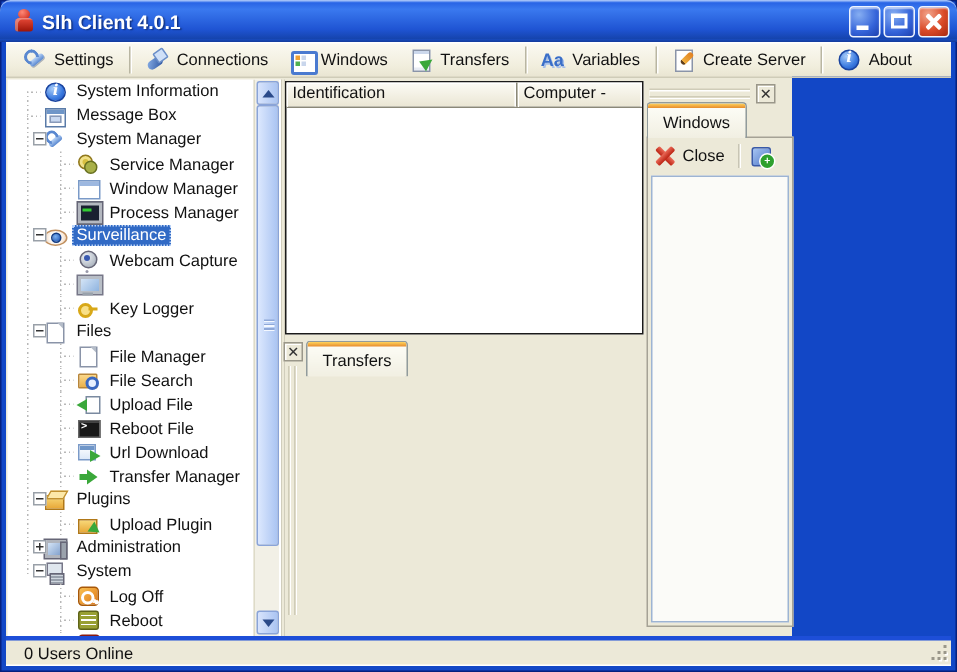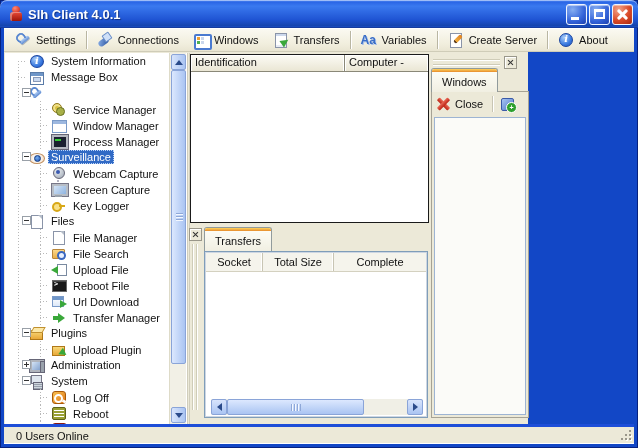--- a/index.html
+++ b/index.html
@@ -344,20 +344,21 @@
             <span class="ti msgbox"></span>
             <span class="tlabel">Message Box</span>
           </div>
           <div class="tree-row l0">
             <span class="expslot">
               <span class="exp minus">
                 <i class="h"></i>
               </span>
             </span>
             <span class="ti wrench"></span>
+            <span class="tlabel">System Manager</span>
           </div>
           <div class="tree-row l1 noexp">
             <span class="expslot"></span>
             <span class="ti gears"></span>
             <span class="tlabel">Service Manager</span>
           </div>
           <div class="tree-row l1 noexp">
             <span class="expslot"></span>
             <span class="ti window"></span>
             <span class="tlabel">Window Manager</span>
@@ -377,21 +378,20 @@
             <span class="tlabel sel">Surveillance</span>
           </div>
           <div class="tree-row l1 noexp">
             <span class="expslot"></span>
             <span class="ti webcam"></span>
             <span class="tlabel">Webcam Capture</span>
           </div>
           <div class="tree-row l1 noexp">
             <span class="expslot"></span>
             <span class="ti screen"></span>
-            <span class="tlabel">Screen Capture</span>
           </div>
           <div class="tree-row l1 noexp">
             <span class="expslot"></span>
             <span class="ti key"></span>
             <span class="tlabel">Key Logger</span>
           </div>
           <div class="tree-row l0">
             <span class="expslot">
               <span class="exp minus">
                 <i class="h"></i>
@@ -519,36 +519,20 @@
 
     <div class="xbtn" style="left:185px; top:200px;">
         <i class="a"></i>
         <i class="b"></i>
       </div>
     <div class="vgrip"></div>
 
     <div class="tab tp-tab">
       <span>Transfers</span>
     </div>
-    <div class="tp-body">
-      <div class="tp-header" id="tpHeader">
-          <div class="tp-cell" style="width: 57px;">Socket</div>
-          <div class="tp-cell" style="width: 71px;">Total Size</div>
-          <div class="tp-cell" style="width: 94px;">Complete</div>
-        </div>
-      <div class="hscroll">
-        <div class="hsb" style="left:0;">
-            <i class="t-lf"></i>
-          </div>
-        <div class="hthumb"></div>
-        <div class="hsb" style="right:0;">
-            <i class="t-rt"></i>
-          </div>
-      </div>
-    </div>
 
     <div class="statusbar">
       <span>0 Users Online</span>
       <div class="grip"></div>
     </div>
 
   </div>
 </div>
 
 </body></html>

